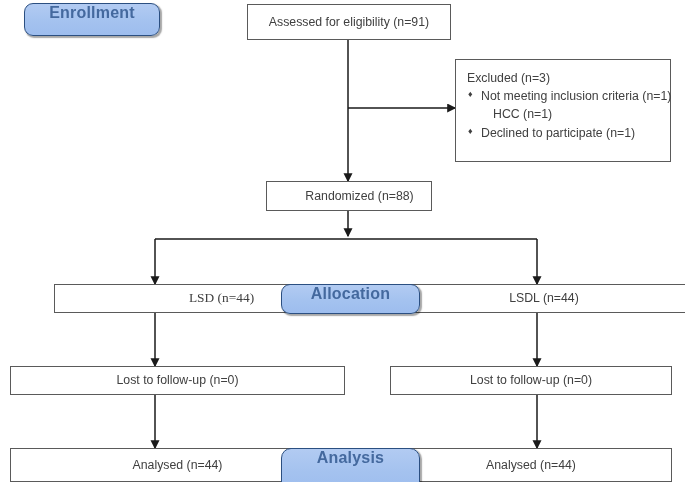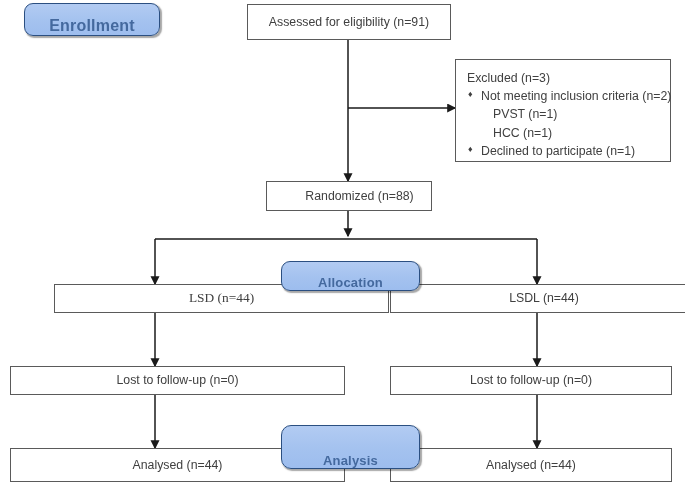--- a/index.html
+++ b/index.html
@@ -76,28 +76,28 @@
   
   .stage {
     position: absolute;
     box-sizing: border-box;
     border: 1.4px solid #2b4f81;
     border-radius: 9px;
     background: linear-gradient(180deg, #b2cbf2 0%, #a4c2ef 55%, #9dbdee 100%);
     color: #44699e;
     font-weight: bold;
     display: flex;
-    align-items: flex-end;
+    align-items: flex-start;
     justify-content: center;
     text-align: center;
     box-shadow: 1.5px 1.5px 1.2px rgba(0,0,0,0.35);
     letter-spacing: 0.2px;
   }
   #stage-enrollment { font-size: 16px; }
-  #stage-allocation, #stage-followup, #stage-analysis { font-size: 13px; }
+  #stage-allocation, #stage-followup, #stage-analysis { font-size: 16px; margin-top: 23px; }
 </style>
 </head>
 <body>
 
 <div id="diagram">
 
   <svg id="edges" viewBox="0 0 685 482" xmlns="http://www.w3.org/2000/svg">
     <defs>
       <marker id="arrow" markerWidth="9" markerHeight="9" refX="5.2" refY="3" orient="auto" markerUnits="strokeWidth">
         <path d="M0,0 L6,3 L0,6 z" fill="#1a1a1a"></path>
@@ -124,23 +124,22 @@
     </g>
   </svg>
 
   <div class="node center" id="node-assessed" style="left:247px; top:4px; width:204px; height:36px;">
     <span>Assessed for eligibility (n=91)</span>
   </div>
 
   <div class="node excluded" id="node-excluded" style="left:455px; top:59px; width:216px; height:103px;">
     <span class="excl-line">Excluded (n=3)</span>
     <span class="excl-bullet">
-      <span class="dia">♦</span><span>Not meeting inclusion criteria (n=2)</span>
+      <span class="dia">♦</span><span>Not meeting inclusion criteria (n=1)</span>
     </span>
-    <span class="excl-sub">PVST (n=1)</span>
     <span class="excl-sub">HCC (n=1)</span>
     <span class="excl-bullet">
       <span class="dia">♦</span><span>Declined to participate (n=1)</span>
     </span>
   </div>
 
   <div class="node center" id="node-randomized" style="left:266px; top:181px; width:166px; height:30px;padding-left:21px;">
     <span>Randomized (n=88)</span>
   </div>
 

